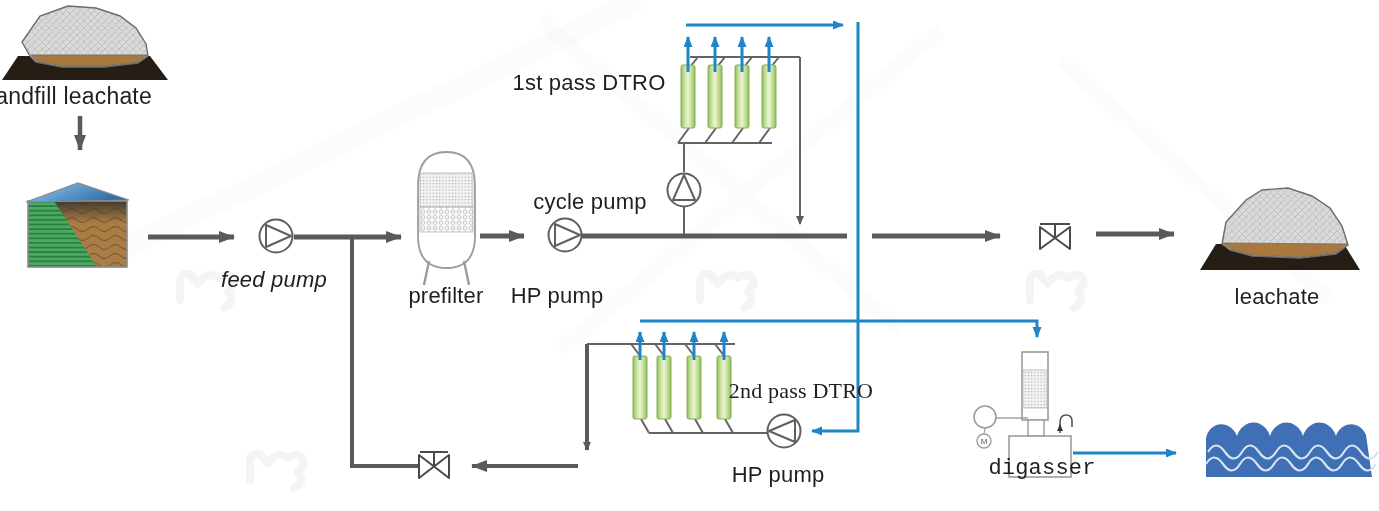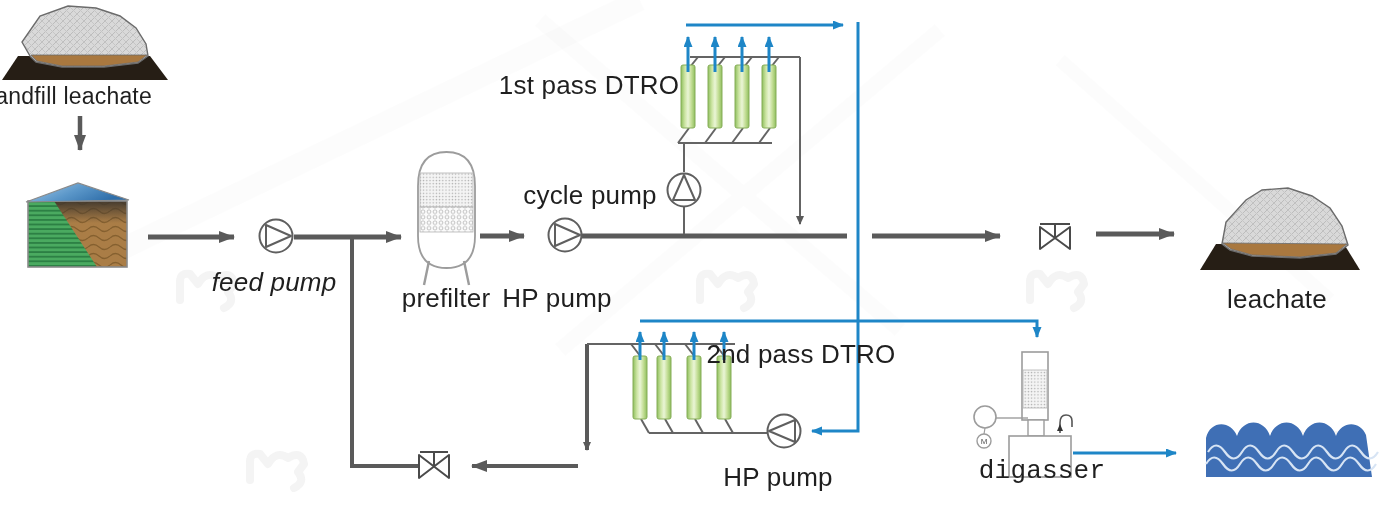--- a/index.html
+++ b/index.html
@@ -5,21 +5,21 @@
   html,body{margin:0;padding:0;}
   body{
     width:1379px;height:511px;overflow:hidden;background:#ffffff;
     font-family:"Liberation Sans","DejaVu Sans",sans-serif;
     position:relative;
   }
   .stage{position:absolute;left:0;top:0;width:1379px;height:511px;}
   svg{position:absolute;left:0;top:0;}
   .lbl{
     position:absolute;
-    font-size:26px;
+    font-size:22px;
     color:#1f1f1f;
     white-space:nowrap;
     letter-spacing:0.2px;
   }
   .lbl.centered{transform:translateX(-50%);}
 </style>
 </head>
 <body>
 
 <div class="stage">
@@ -253,25 +253,25 @@
 </svg>
 
 <div class="lbl" style="left:-10px; top:83px; font-size:23px;">landfill leachate</div>
 
 <div class="lbl centered" style="left:274px; top:267px;font-style:italic;">feed pump</div>
 
 <div class="lbl centered" style="left:446px; top:283px;text-align:center;">prefilter</div>
 
 <div class="lbl centered" style="left:557px; top:283px;">HP pump</div>
 
-<div class="lbl centered" style="left:590px; top:180px;">cycle pump</div>
+<div class="lbl centered" style="left:590px; top:189px;">cycle pump</div>
 
 <div class="lbl centered" style="left:589px; top:70px;">1st pass DTRO</div>
 
-<div class="lbl centered" style="left:801px; top:339px;">2nd pass DTRO</div>
+<div class="lbl centered" style="left:801px; top:378px;font-family:Liberation Serif, serif;">2nd pass DTRO</div>
 
 <div class="lbl centered" style="left:778px; top:462px;">HP pump</div>
 
 <div class="lbl centered" style="left:1042px; top:456px;font-family:Liberation Mono, monospace;">digasser</div>
 
 <div class="lbl centered" style="left:1277px; top:284px;">leachate</div>
 
 </div>
 
 </body></html>

